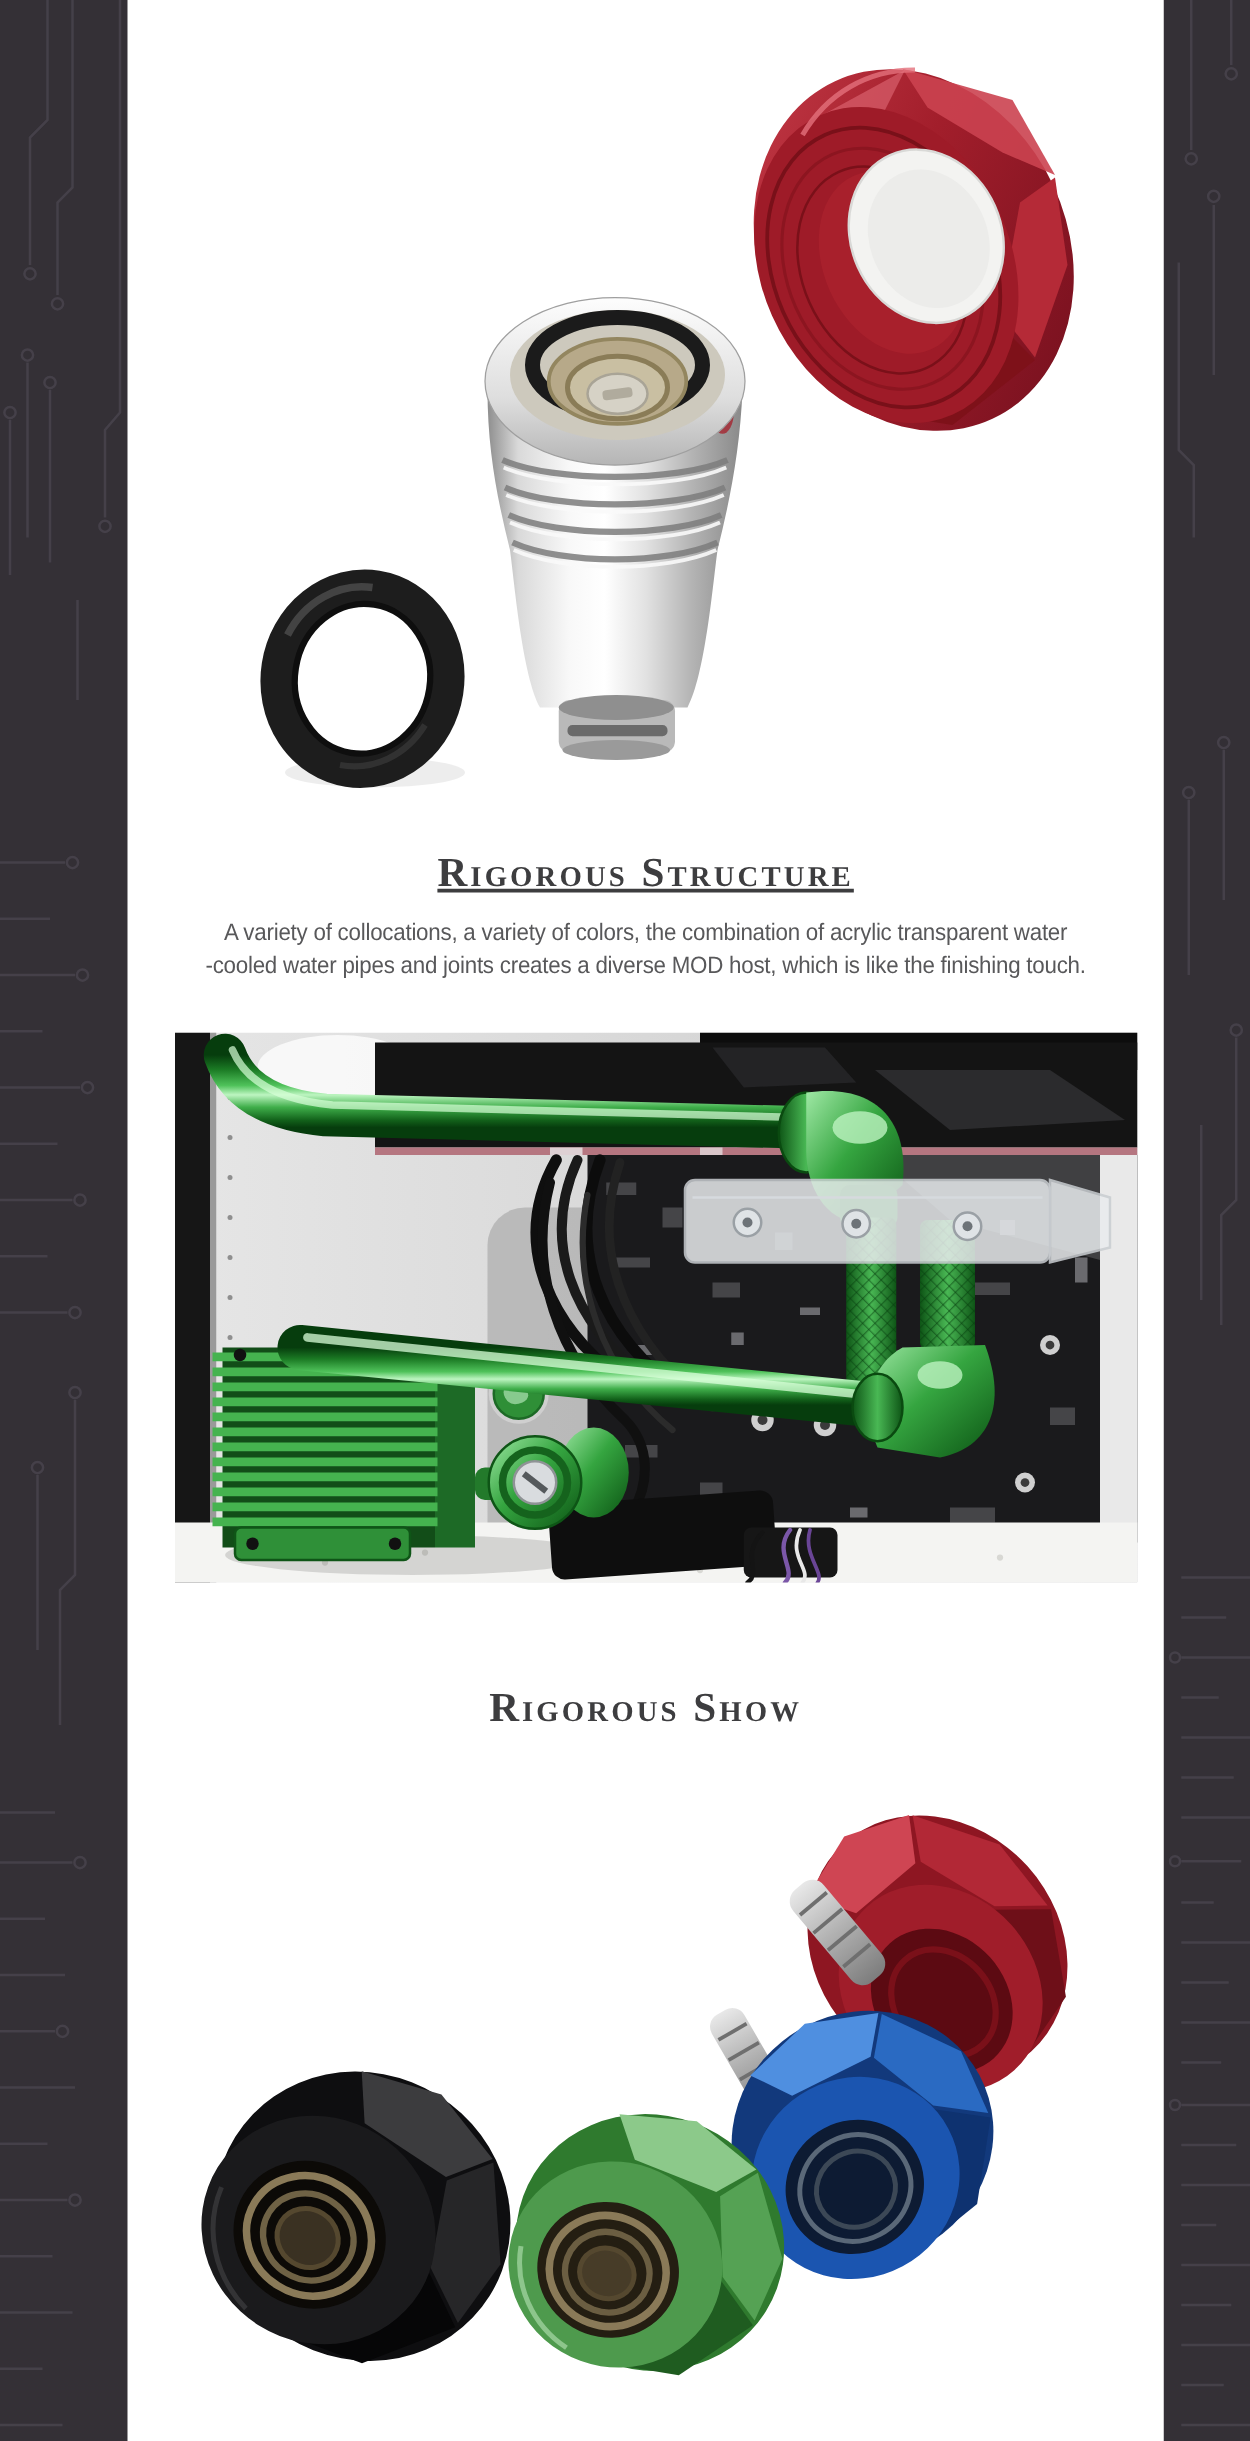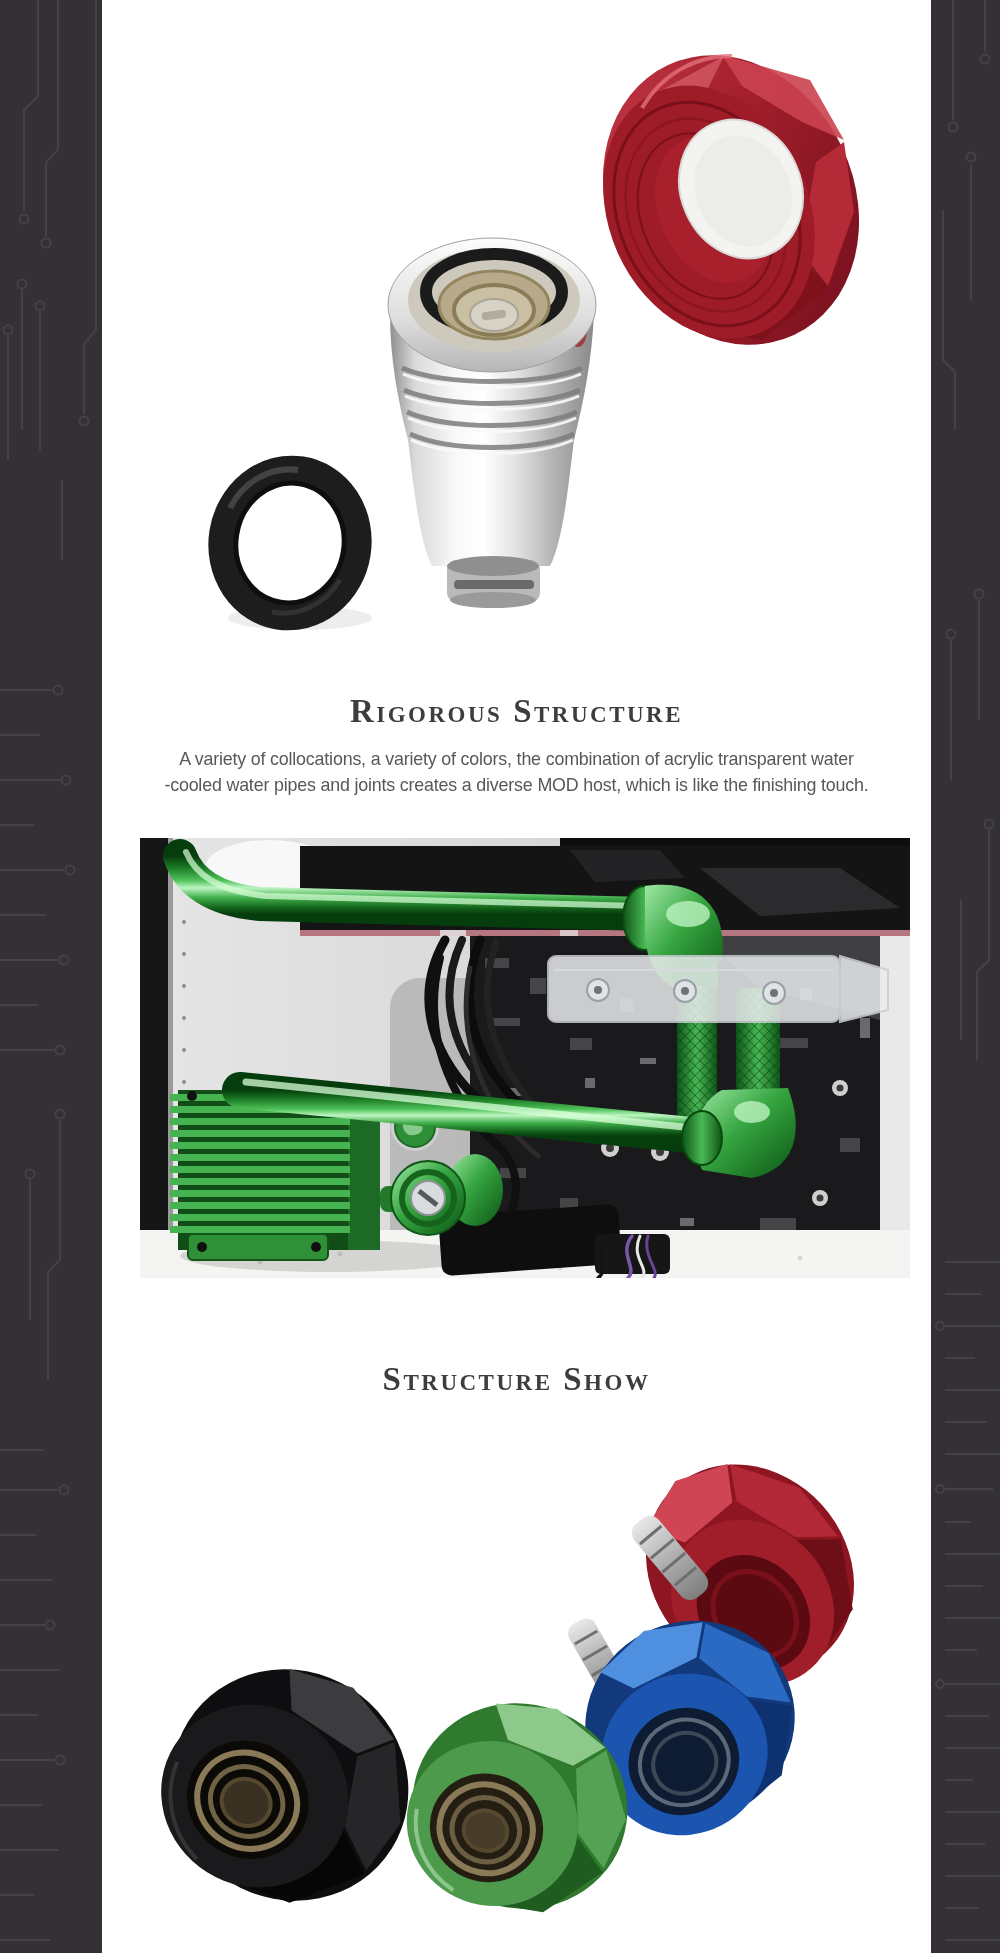--- a/index.html
+++ b/index.html
@@ -7,21 +7,21 @@
          background:#343036;font-family:"Liberation Sans",sans-serif;}
   .side{position:absolute;top:0;height:1953px;display:block;}
   .side.left{left:0;width:102px;}
   .side.right{right:0;width:69px;}
   .panel{position:absolute;left:102px;top:0;width:829px;height:1953px;background:#ffffff;}
   .hero{position:relative;width:829px;height:660px;}
   .hero svg{display:block;}
   .section-title{margin:0;text-align:center;color:#3d3d3f;
     font-family:"Liberation Serif",serif;font-weight:700;font-size:33px;line-height:38px;
     font-variant:small-caps;letter-spacing:2.5px;}
-  .title-rigorous{margin-top:32px;}
+  .title-rigorous{margin-top:20px;text-decoration:underline;}
   .title-products{margin-top:82px;}
   .desc{margin:16px 0 0 0;text-align:center;color:#58585a;font-size:19px;line-height:26px;
     letter-spacing:-0.2px;transform:scaleX(0.94);transform-origin:50% 0;}
   figure{margin:0;padding:0;}
   .photo2{margin:40px 0 0 38px;width:770px;height:440px;}
   .photo3{margin:0;width:829px;height:565px;}
   svg{display:block;}
 </style>
 </head>
 <body>
@@ -414,21 +414,21 @@
 
         <g fill="none" stroke-linecap="round">
           <path d="M492,398 C478,416 498,430 488,440" stroke="#7b57a8" stroke-width="3.5"></path>
           <path d="M500,398 C490,420 510,430 502,440" stroke="#e8e8e8" stroke-width="3"></path>
           <path d="M508,398 C502,418 520,432 514,440" stroke="#6a4596" stroke-width="3"></path>
           <path d="M470,400 C452,418 470,432 458,440" stroke="#141414" stroke-width="3.5"></path>
         </g>
       </svg>
     </figure>
 
-    <h2 class="section-title title-products">Structure Show</h2>
+    <h2 class="section-title title-products">Rigorous Show</h2>
 
     <figure class="photo3">
       <svg width="829" height="565" viewBox="0 0 829 565">
         <defs>
           <linearGradient id="p-silver" x1="0" y1="0" x2="0" y2="1">
             <stop offset="0" stop-color="#e8e8e8"></stop>
               <stop offset="0.5" stop-color="#b0b0b0"></stop>
             <stop offset="1" stop-color="#7d7d7d"></stop>
           </linearGradient>
         </defs>

